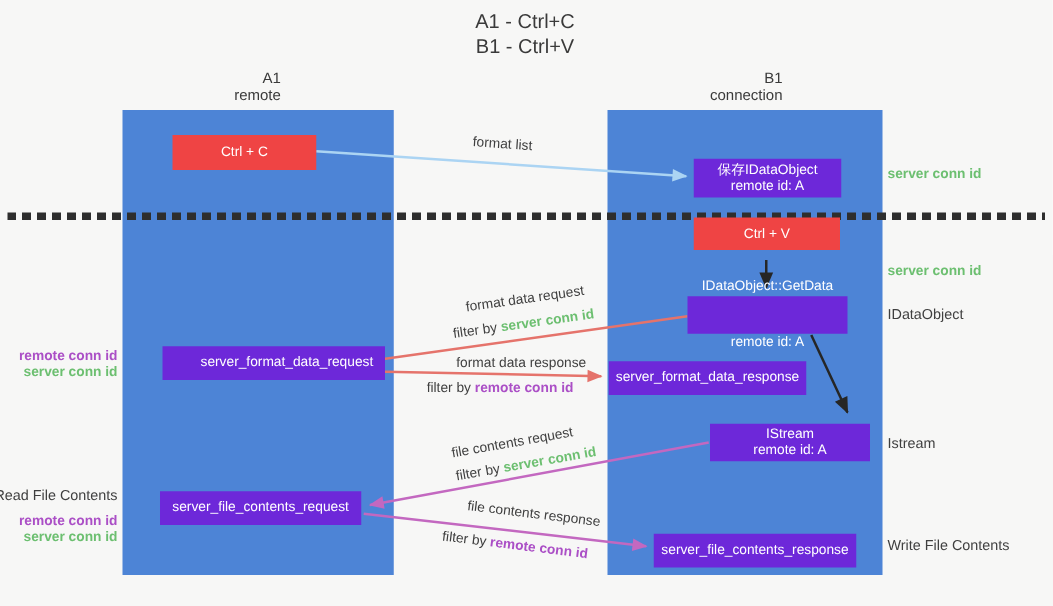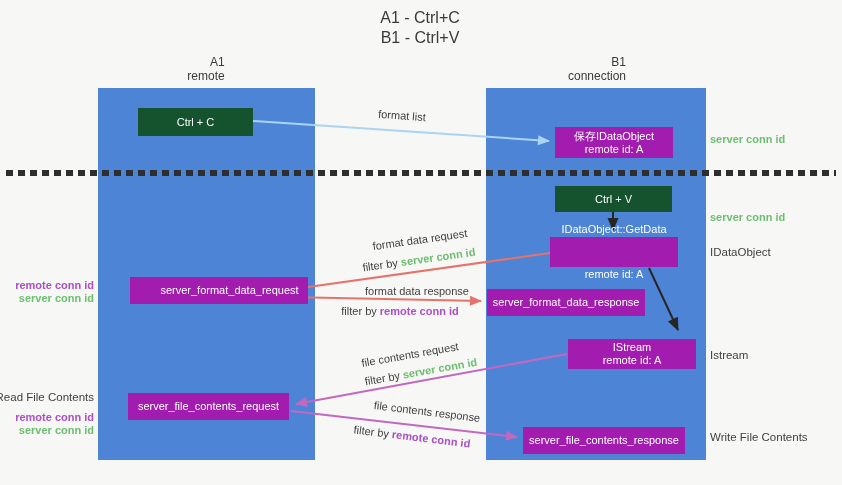--- a/index.html
+++ b/index.html
@@ -20,22 +20,22 @@
   }
   .dotted-line{
     position:absolute;left:6px;right:6px;top:170px;height:6px;
     background:repeating-linear-gradient(90deg,#2e2e2e 0 7px,transparent 7px 12px);
   }
   .node{
     position:absolute;display:flex;flex-direction:column;align-items:center;
     justify-content:center;color:#ffffff;font-size:11px;line-height:13px;
     text-align:center;white-space:nowrap;
   }
-  .node.green{background:#14532d;}
-  .node.orange{background:#a21caf;}
+  .node.green{background:#ef4444;}
+  .node.orange{background:#6d28d9;}
   .edge-label{
     position:absolute;font-size:11px;line-height:13px;color:#3f3f3f;
     white-space:nowrap;transform-origin:center;
   }
   .side-label{position:absolute;font-size:11px;line-height:13px;white-space:nowrap;}
   .side-label.dark{font-size:11.5px;color:#3f3f3f;}
   .right-col{left:710px;}
   .left-col{right:748px;text-align:right;}
   .green-text{color:#6cbf70;font-weight:bold;}
   .purple-text{color:#ab4fc6;font-weight:bold;}
@@ -91,21 +91,21 @@
 
   <div class="node green" style="left:138px;top:108px;width:115px;height:28px;">
     <span>Ctrl + C</span>
   </div>
 
   <div class="node orange" style="left:555px;top:127px;width:118px;height:31px;">
     <span>保存IDataObject</span>
     <span>remote id: A</span>
   </div>
 
-  <div class="node green" style="left:555px;top:186px;width:117px;height:26px;">
+  <div class="node green" style="left:555px;top:174px;width:117px;height:26px;">
     <span>Ctrl + V</span>
   </div>
 
   <div class="node orange" style="left:550px;top:237px;width:128px;height:30px;gap:32px;">
     <span>IDataObject::GetData</span>
     <span>remote id: A</span>
   </div>
 
   <div class="node orange" style="left:130px;top:277px;width:157px;height:27px;padding-left:21px;">
     <span>server_format_data_request</span>

